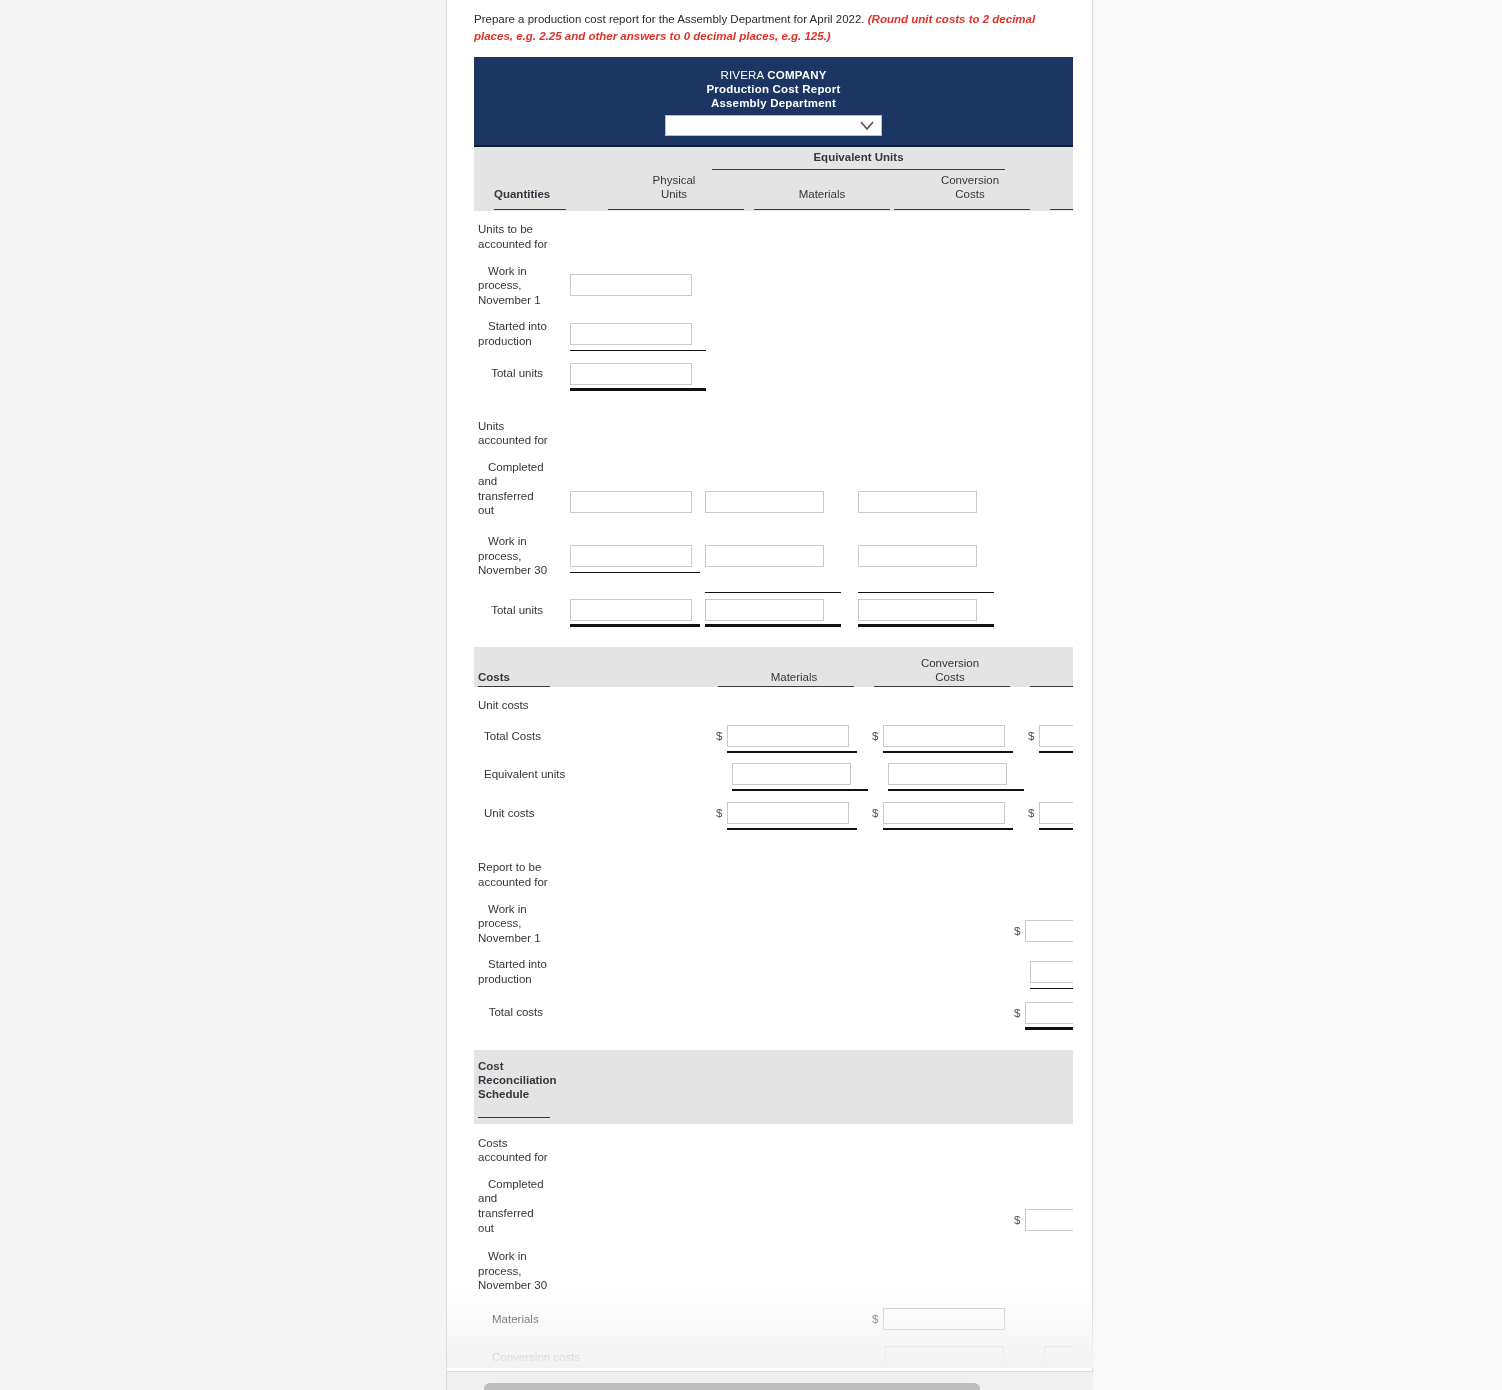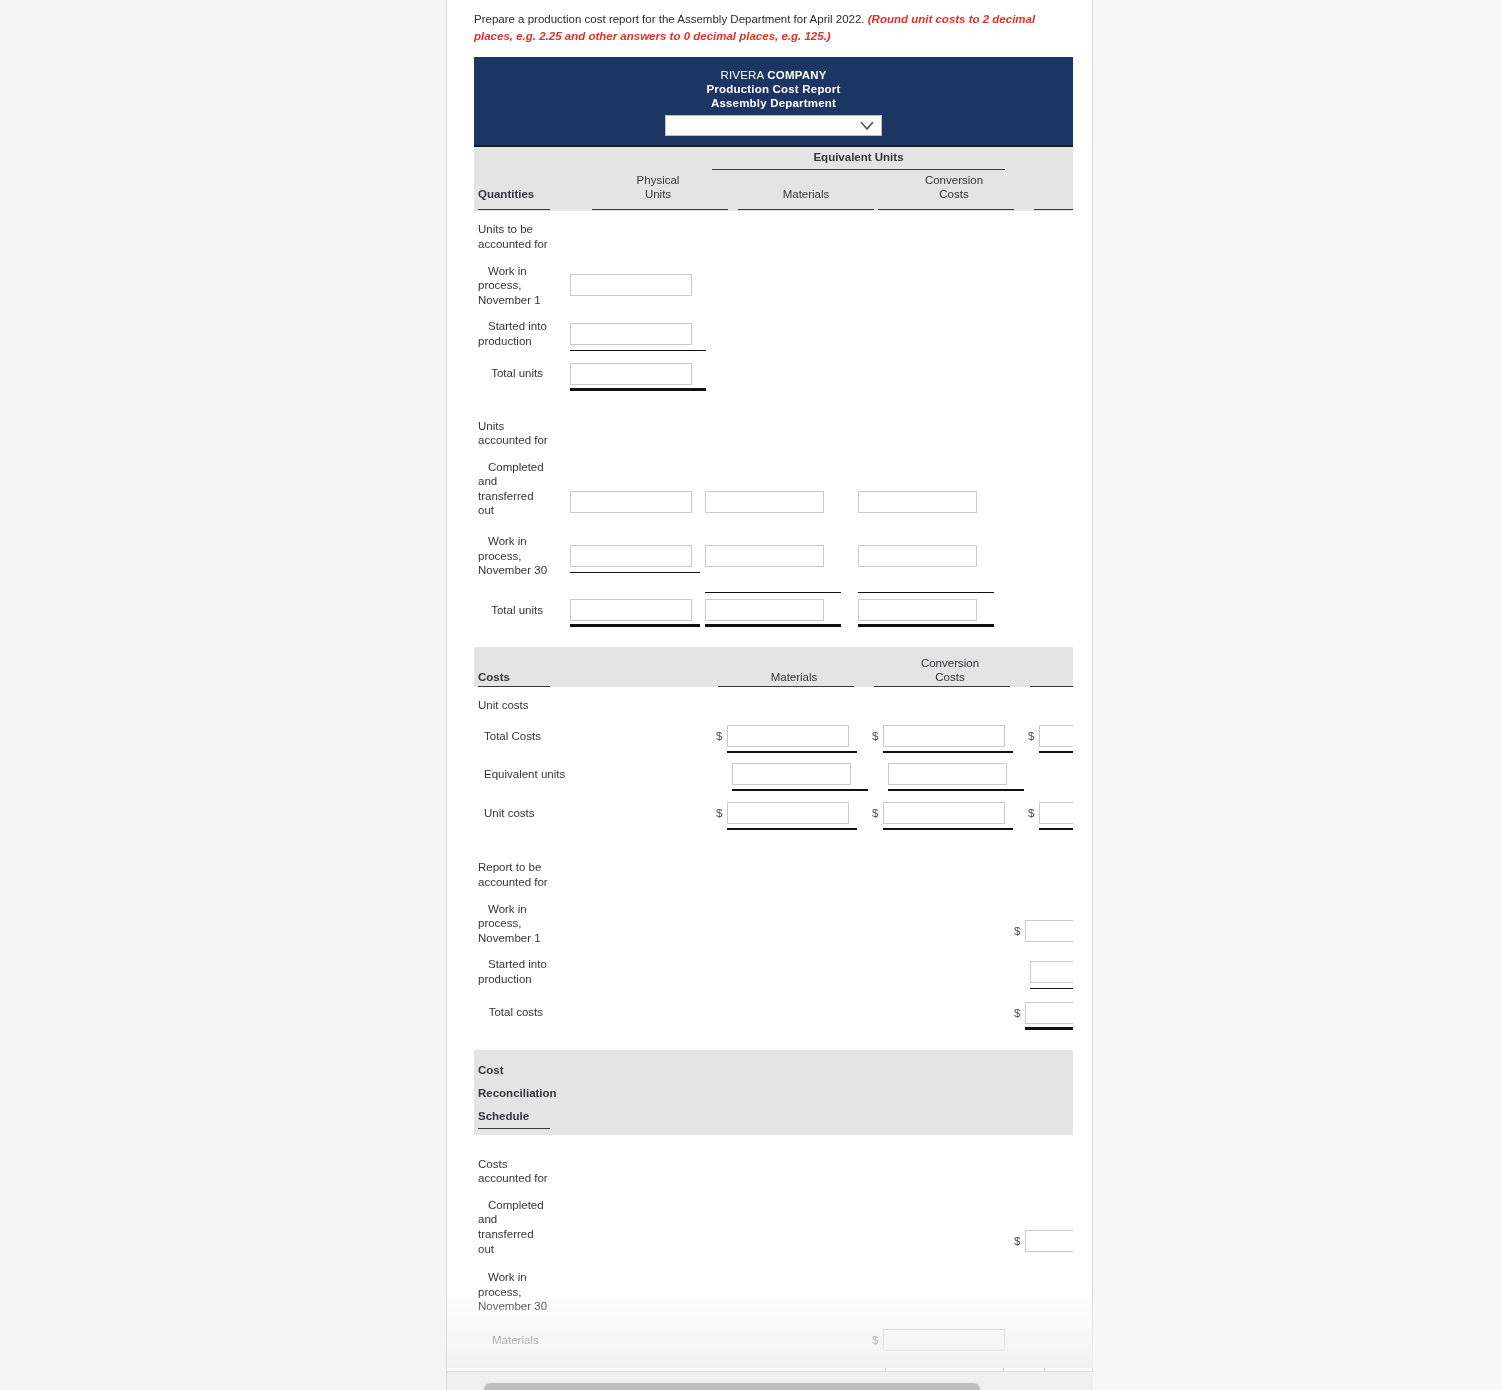--- a/index.html
+++ b/index.html
@@ -163,21 +163,21 @@
   .eq-rule {
     position: absolute; left: 238px; top: 22px; width: 293px; height: 1px; background: #3a3a3a;
   }
   .hdr-row {
     display: flex; align-items: flex-end; width: 640px; padding-top: 26px;
   }
   .hdr-cell {
     font-size: 11.5px; color: #32373d; text-align: center; line-height: 14px;
     position: relative; padding-bottom: 9px;
   }
-  .hdr-cell.bold { font-weight: bold; }
+  .hdr-cell.bold { font-weight: bold; margin-left: 16px; }
   .hdr-cell .urule {
     position: absolute; left: 0; bottom: 0; height: 1px; background: #3a3a3a;
   }
   .h-q   { width: 106px; flex: 0 0 106px; text-align: left; padding-left: 4px; }
   .h-q .urule { width: 72px; left: 4px; }
   .h-ph  { width: 156px; flex: 0 0 156px; }
   .h-ph .urule { width: 136px; left: 12px; }
   .h-ma  { width: 140px; flex: 0 0 140px; }
   .h-ma .urule { width: 136px; left: 2px; }
   .h-co  { width: 156px; flex: 0 0 156px; }
@@ -198,22 +198,22 @@
   .cb-con { width: 156px; flex: 0 0 156px; text-align:center; font-size:11.5px; color:#32373d;
             position: relative; padding-bottom:3px; line-height:14px; }
   .cb-con .urule { position:absolute; left:2px; bottom:0; width:136px; height:1px; background:#3a3a3a; }
   .cb-tot { width: 86px; flex: 0 0 86px; position: relative; padding-bottom:3px; height: 31px; }
   .cb-tot .urule { position:absolute; left:2px; bottom:0; width:70px; height:1px; background:#3a3a3a; }
 
   
   .recon-band { background:#e4e4e4; width: 640px; padding: 9px 0 6px 0; }
   .recon-title {
     width: 75px; padding-left: 4px;
-    font-size: 11.5px; font-weight: bold; color: #32373d; line-height: 23px;
-    position: relative; padding-bottom: 1px;
+    font-size: 11.5px; font-weight: bold; color: #32373d; line-height: 14px;
+    position: relative; padding-bottom: 17px;
   }
   .recon-title .urule { position:absolute; left:4px; bottom:0; width:72px; height:1px; background:#3a3a3a; }
 
   .sec-gap { height: 26px; }
 
   
   .fade {
     position: absolute; left: 447px; top: 1290px; width: 646px; height: 78px;
     background: linear-gradient(to bottom, rgba(255,255,255,0) 0%, #f2f2f2 100%);
     pointer-events: none;
@@ -515,21 +515,21 @@
 
           <div class="sec-gap"></div>
 
           <div class="recon-band">
             <div class="recon-title">
               <span>Cost Reconciliation Schedule</span>
               <span class="urule"></span>
             </div>
           </div>
 
-          <div class="row" style="padding-top:22px;">
+          <div class="row" style="padding-top:12px;">
             <div class="cell-label lbl-tight">Costs accounted for</div>
           </div>
 
           <div class="row" style="padding-top:12px;">
             <div class="cell-label lbl-tight" style="text-indent:10px;">Completed and transferred out</div>
             <div class="cell" style="width:465px;flex:0 0 465px;"></div>
             <div class="cell" style="width:90px;flex:0 0 90px;padding-top:28px;">
               <span class="dollar">$</span>
               <span class="boxwrap">
                 <input class="box w58" type="text" value="" style="">

